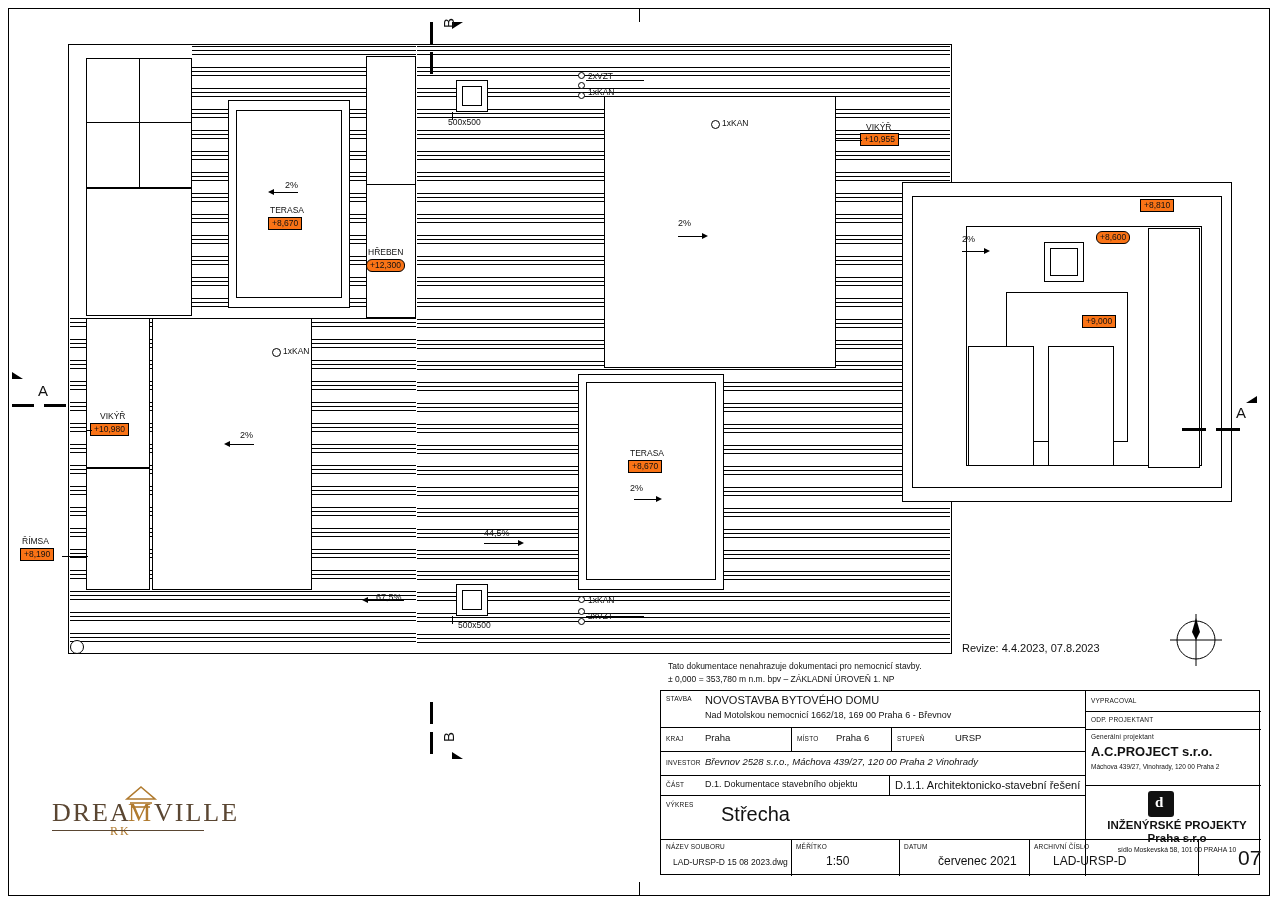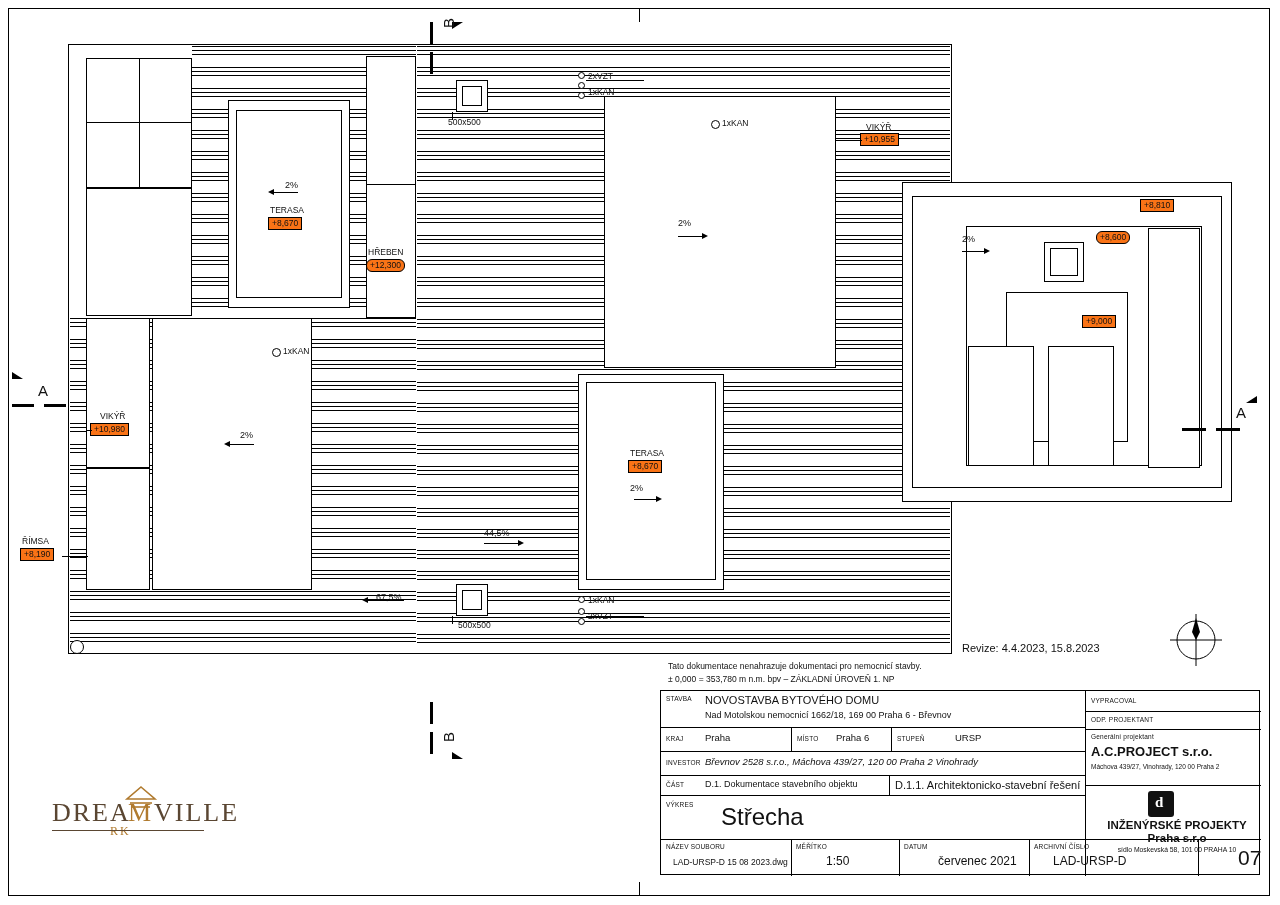--- a/index.html
+++ b/index.html
@@ -14,21 +14,21 @@
   .lbl9{font-size:9px;}
   .hatch{position:absolute;background:repeating-linear-gradient(to bottom,#000 0px,#000 0.6px,#fff 0.6px,#fff 4.2px);}
   .circ{position:absolute;border:1px solid #000;border-radius:50%;background:#fff;}
   .dotsm{position:absolute;border:1px solid #000;border-radius:50%;background:#fff;width:5px;height:5px;}
   
   #titleblock{position:absolute;left:660px;top:690px;width:600px;height:185px;border:1px solid #000;box-sizing:border-box;background:#fff;}
   .tbcell{position:absolute;box-sizing:border-box;}
   .tbline{position:absolute;background:#000;}
   .tbkey{font-size:6.5px;letter-spacing:.2px;color:#111;}
   .tbval{font-size:9.5px;}
-  .tbbig{font-size:24px;}
+  .tbbig{font-size:20px;}
   .tbmid{font-size:12px;}
   .note{position:absolute;font-size:8.5px;line-height:12px;color:#111;white-space:nowrap;}
   .rev{position:absolute;font-size:11px;color:#111;}
   .logo{position:absolute;left:52px;top:790px;width:180px;height:60px;}
   .logotext{position:absolute;font-family:"Liberation Serif",serif;letter-spacing:2px;}
   .sect-letter{position:absolute;font-size:15px;font-family:"Liberation Sans",sans-serif;}
   .tri{position:absolute;width:0;height:0;}
 </style>
 </head>
 <body>
@@ -187,21 +187,21 @@
   <div class="tri" style="left:452px;top:752px;border-bottom:7px solid #000;border-right:11px solid transparent;"></div>
   <div class="sect-letter" style="left:440px;top:742px;transform:rotate(-90deg);transform-origin:left top;">B</div>
 
   <svg style="position:absolute;left:1168px;top:612px;width:56px;height:56px;" viewBox="0 0 56 56">
     <circle cx="28" cy="28" r="19" fill="none" stroke="#000" stroke-width="1"></circle>
     <line x1="28" y1="2" x2="28" y2="54" stroke="#000" stroke-width="1"></line>
     <line x1="2" y1="28" x2="54" y2="28" stroke="#000" stroke-width="1"></line>
     <path d="M28 6 L32 20 L28 28 L24 20 Z" fill="#000"></path>
   </svg>
 
-  <div class="rev" style="left:962px;top:642px;">Revize: 4.4.2023, 15.8.2023</div>
+  <div class="rev" style="left:962px;top:642px;">Revize: 4.4.2023, 07.8.2023</div>
   <div class="note" style="left:668px;top:660px;">Tato dokumentace nenahrazuje dokumentaci pro nemocnicí stavby.</div>
   <div class="note" style="left:668px;top:673px;">± 0,000 = 353,780 m n.m. bpv – ZÁKLADNÍ ÚROVEŇ 1. NP</div>
 
   <div id="titleblock">
 
     <div class="tbline" style="left:424px;top:0;width:1px;height:185px;"></div>
 
     <div class="tbline" style="left:0;top:36px;width:424px;height:1px;"></div>
     <div class="tbline" style="left:0;top:60px;width:424px;height:1px;"></div>
     <div class="tbline" style="left:0;top:84px;width:424px;height:1px;"></div>

